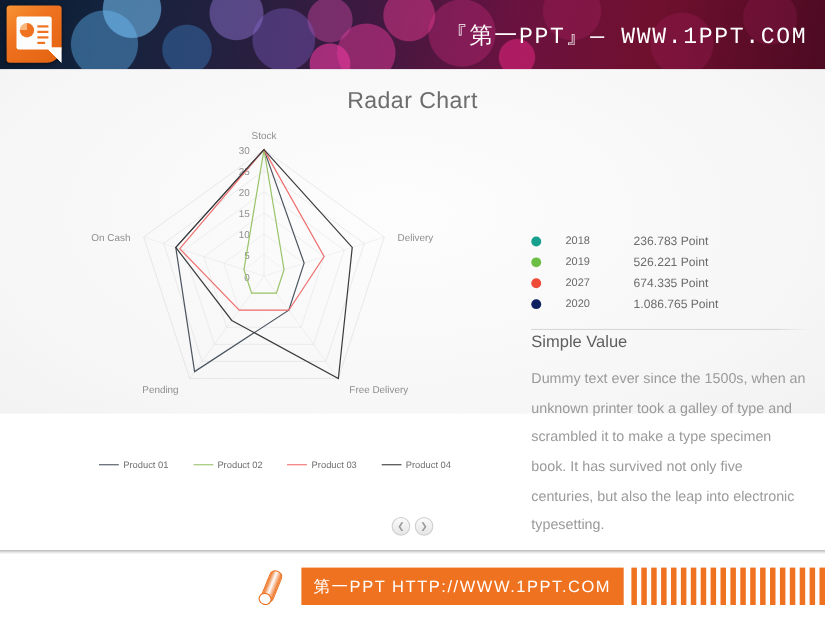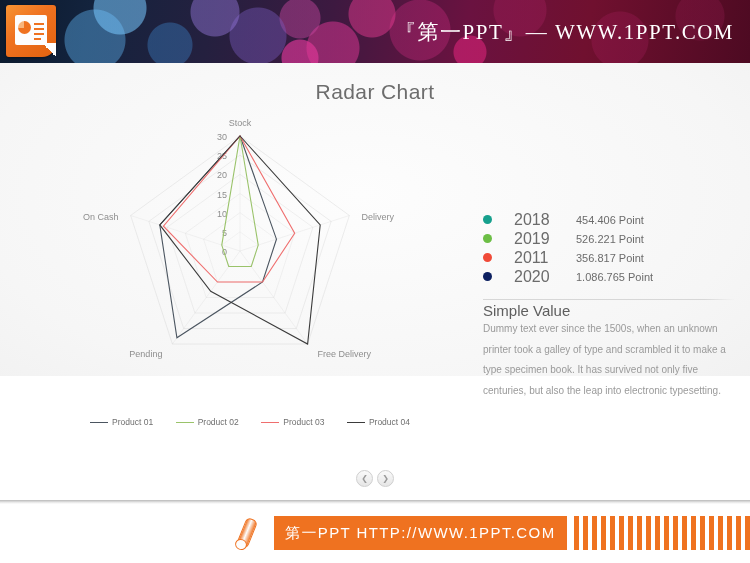--- a/index.html
+++ b/index.html
@@ -26,21 +26,21 @@
       radial-gradient(circle at 420px 30px, rgba(190,40,120,.4) 0 30px, rgba(190,40,120,0) 31px),
       radial-gradient(circle at 470px 52px, rgba(255,40,140,.45) 0 16px, rgba(255,40,140,0) 17px),
       radial-gradient(circle at 520px 10px, rgba(160,30,90,.4) 0 26px, rgba(160,30,90,0) 27px),
       radial-gradient(circle at 620px 40px, rgba(150,25,80,.4) 0 28px, rgba(150,25,80,0) 29px),
       radial-gradient(circle at 700px 16px, rgba(140,25,75,.35) 0 24px, rgba(140,25,75,0) 25px),
       linear-gradient(100deg,#0b1a2e 0%, #13233d 12%, #24203f 28%, #3d1940 44%, #6a1240 62%, #70102f 78%, #4d0a22 100%);
   }
   .topbar-text{
     position:absolute;right:16px;top:50%;transform:translateY(-50%);
     color:#ffffff;font-size:21px;letter-spacing:1.5px;white-space:nowrap;
-    font-family:Liberation Serif, serif;
+    font-family:Liberation Mono, monospace;
   }
   .logo{
     position:absolute;left:6px;top:5px;width:50px;height:52px;
     background:linear-gradient(140deg,#f79433 0%,#ef7220 40%,#e2620f 100%);
     border-radius:3px 3px 14px 3px;
     box-shadow:0 1px 3px rgba(0,0,0,.45);
   }
   .logo .card{
     position:absolute;left:9px;top:10px;width:32px;height:30px;
     background:#fdfdfd;border-radius:2px;
@@ -81,28 +81,28 @@
   }
   .cl-item{display:flex;align-items:center;gap:4px;}
   .cl-swatch{display:block;width:18px;height:0;border-top:1.6px solid #555;}
   .cl-label{font-size:8.5px;color:#6f6f6f;}
 
   
   .panel{position:absolute;left:483px;top:147px;width:252px;}
   .stats{width:252px;}
   .stat-row{display:flex;align-items:center;height:19px;}
   .dot{width:9px;height:9px;border-radius:50%;flex:0 0 auto;}
-  .stat-year{width:62px;margin-left:22px;font-size:16px;color:#6b6b6b;}
+  .stat-year{width:62px;margin-left:22px;font-size:10px;color:#6b6b6b;}
   .stat-val{font-size:11px;color:#6b6b6b;white-space:nowrap;}
   .divider{
     margin-top:13px;width:252px;height:1px;
     background:linear-gradient(90deg,#d7d7d7,#d7d7d7 88%,rgba(215,215,215,0));
   }
   .panel-h{margin-top:2px;font-size:15px;color:#5e5e5e;}
-  .panel-p{width:250px;font-size:10px;line-height:2.05;color:#9a9a9a;}
+  .panel-p{margin-top:12px;width:250px;font-size:13px;line-height:2.05;color:#9a9a9a;}
 
   
   .nav{position:absolute;left:0;top:407px;width:750px;display:flex;justify-content:center;gap:4px;}
   .nav-btn{
     width:15px;height:15px;border-radius:50%;
     background:linear-gradient(180deg,#fafafa,#e6e6e6);
     border:1px solid #cfcfcf;
     display:flex;align-items:center;justify-content:center;
     font-size:8px;color:#9a9a9a;line-height:1;
   }
@@ -201,31 +201,31 @@
           <span class="cl-swatch" style="border-top-color: rgb(59, 59, 59);"></span>
           <span class="cl-label">Product 04</span>
         </div>
       </div>
 
     <div class="panel">
       <div class="stats" id="stats-list">
           <div class="stat-row">
             <span class="dot" style="background: rgb(22, 160, 141);"></span>
             <span class="stat-year">2018</span>
-            <span class="stat-val">454.406 Point</span>
+            <span class="stat-val">236.783 Point</span>
           </div>
           <div class="stat-row">
             <span class="dot" style="background: rgb(108, 190, 69);"></span>
             <span class="stat-year">2019</span>
             <span class="stat-val">526.221 Point</span>
           </div>
           <div class="stat-row">
             <span class="dot" style="background: rgb(240, 74, 56);"></span>
-            <span class="stat-year">2011</span>
-            <span class="stat-val">356.817 Point</span>
+            <span class="stat-year">2027</span>
+            <span class="stat-val">674.335 Point</span>
           </div>
           <div class="stat-row">
             <span class="dot" style="background: rgb(13, 32, 96);"></span>
             <span class="stat-year">2020</span>
             <span class="stat-val">1.086.765 Point</span>
           </div>
         </div>
       <div class="divider"></div>
       <div class="panel-h">Simple Value</div>
       <div class="panel-p">Dummy text ever since the 1500s,  when an unknown printer took a galley of type and scrambled it to make a type specimen book. It has survived not only five centuries, but also the leap into electronic typesetting.</div>

